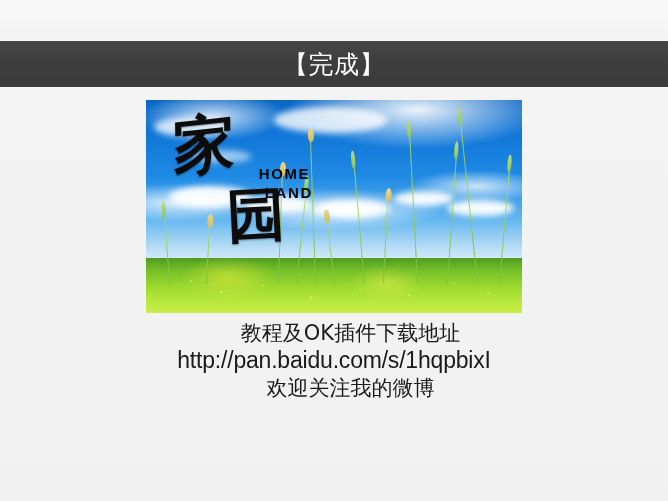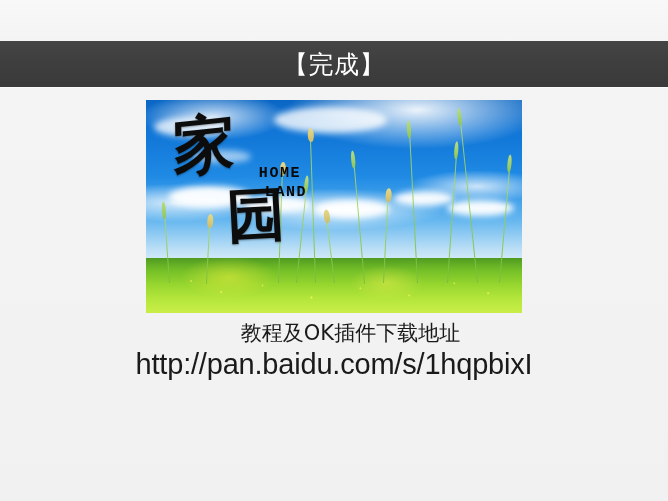--- a/index.html
+++ b/index.html
@@ -179,21 +179,21 @@
     left: 26%;
     top: 44%;
     font-size: 58px;
     transform: rotate(-3deg);
   }
   .brand-en {
     position: absolute;
     left: 40%;
     top: 32%;
     color: #080808;
-    font-family: Liberation Mono, monospace;
+    font-family: Liberation Sans, sans-serif;
     font-size: 15px;
     font-weight: bold;
     letter-spacing: 1.6px;
     line-height: 1.25;
   }
   .brand-en div:last-child { padding-left: 6px; text-align: center; }
 
   
   .captions {
     position: absolute;
@@ -206,21 +206,21 @@
     color: #1a1a1a;
     line-height: 1.26;
     white-space: nowrap;
   }
   .caption-cn {
     font-size: 21px;
     font-family: "DejaVu Sans", "Liberation Sans", sans-serif;
     margin-left: 33px;
   }
   .caption-url {
-    font-size: 29px;
+    font-size: 23px;
     font-family: "Liberation Sans", "DejaVu Sans", sans-serif;
     letter-spacing: -0.2px;
   }
 </style>
 </head>
 <body>
 
 <div class="slide">
 
   <div class="header-bar">
@@ -289,15 +289,16 @@
           <div>HOME</div>
           <div>LAND</div>
         </div>
       </div>
     </div>
   </div>
 
   <div class="captions">
     <div class="caption-line caption-cn">教程及OK插件下载地址</div>
     <div class="caption-line caption-url">http://pan.baidu.com/s/1hqpbixI</div>
+    <div class="caption-line caption-cn">欢迎关注我的微博</div>
   </div>
 
 </div>
 
 </body></html>

